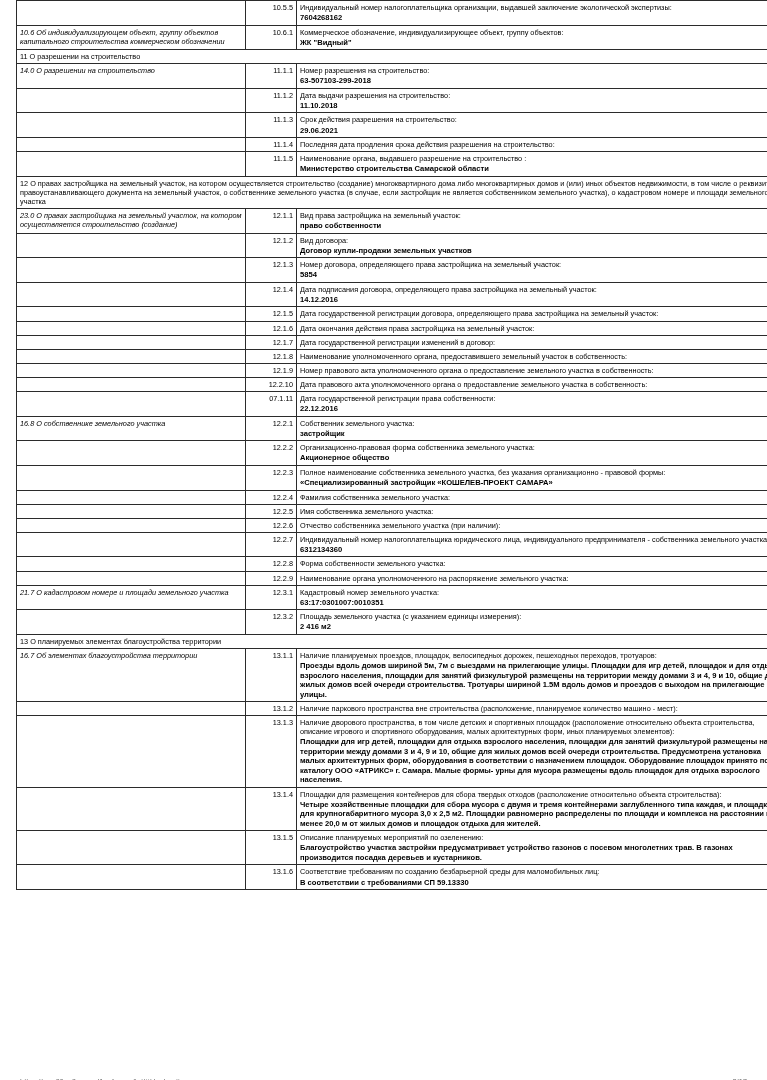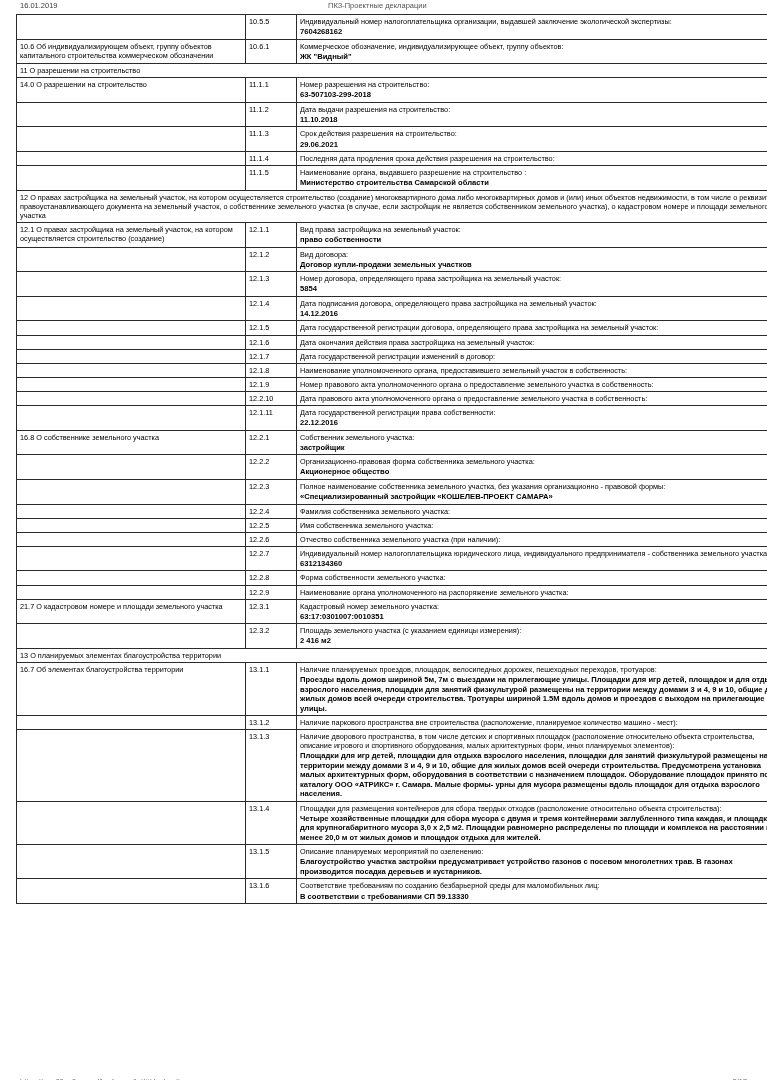--- a/index.html
+++ b/index.html
@@ -45,22 +45,22 @@
     table-layout: fixed;
     margin-left: 8px;
   }
   table.doc td {
     border: 1px solid #2b2b2b;
     vertical-align: top;
     padding: 2px 3px 2px 3px;
     font-size: 7.3px;
     line-height: 1.25;
   }
-  td.c1 { width: 222px; }
-  td.c2 { width: 44px; text-align: left; }
+  td.c1 { width: 222px; font-style: italic; }
+  td.c2 { width: 44px; text-align: right; }
   td.c3 { width: 485px; }
   .lbl {
     font-size: 7.3px;
     font-weight: normal;
     display: block;
   }
   .val {
     font-size: 7.6px;
     font-weight: bold;
     display: block;
@@ -80,24 +80,20 @@
     color: #6a6a6a;
   }
   .footer .fl { position: absolute; left: 20px; }
   .footer .fr { position: absolute; right: 20px; }
 </style>
 </head>
 <body>
 
 <div class="page">
 
-  <div class="hdr">
-    <span class="left">16.01.2019</span>
-    <span class="center">ПКЗ-Проектные декларации</span>
-  </div>
 
   <table class="doc">
     <tbody id="tbody">
         <tr>
           <td class="c1"></td>
           <td class="c2">10.5.5</td>
           <td class="c3">
             <span class="lbl">Индивидуальный номер налогоплательщика организации, выдавшей заключение экологической экспертизы:</span>
             <span class="val">7604268162</span>
           </td>
@@ -149,21 +145,21 @@
           <td class="c2">11.1.5</td>
           <td class="c3">
             <span class="lbl">Наименование органа, выдавшего разрешение на строительство :</span>
             <span class="val">Министерство строительства Самарской области</span>
           </td>
         </tr>
         <tr class="secrow">
           <td colspan="3" class="sec-text">12 О правах застройщика на земельный участок, на котором осуществляется строительство (создание) многоквартирного дома либо многоквартирных домов и (или) иных объектов недвижимости, в том числе о реквизитах правоустанавливающего документа на земельный участок, о собственнике земельного участка (в случае, если застройщик не является собственником земельного участка), о кадастровом номере и площади земельного участка</td>
         </tr>
         <tr>
-          <td class="c1">12.1 О правах застройщика на земельный участок, на котором осуществляется строительство (создание)</td>
+          <td class="c1">23.0 О правах застройщика на земельный участок, на котором осуществляется строительство (создание)</td>
           <td class="c2">12.1.1</td>
           <td class="c3">
             <span class="lbl">Вид права застройщика на земельный участок:</span>
             <span class="val">право собственности</span>
           </td>
         </tr>
         <tr>
           <td class="c1"></td>
           <td class="c2">12.1.2</td>
           <td class="c3">
@@ -224,21 +220,21 @@
         </tr>
         <tr>
           <td class="c1"></td>
           <td class="c2">12.2.10</td>
           <td class="c3">
             <span class="lbl">Дата правового акта уполномоченного органа о предоставление земельного участка в собственность:</span>
           </td>
         </tr>
         <tr>
           <td class="c1"></td>
-          <td class="c2">12.1.11</td>
+          <td class="c2">07.1.11</td>
           <td class="c3">
             <span class="lbl">Дата государственной регистрации права собственности:</span>
             <span class="val">22.12.2016</span>
           </td>
         </tr>
         <tr>
           <td class="c1">16.8 О собственнике земельного участка</td>
           <td class="c2">12.2.1</td>
           <td class="c3">
             <span class="lbl">Собственник земельного участка:</span>

